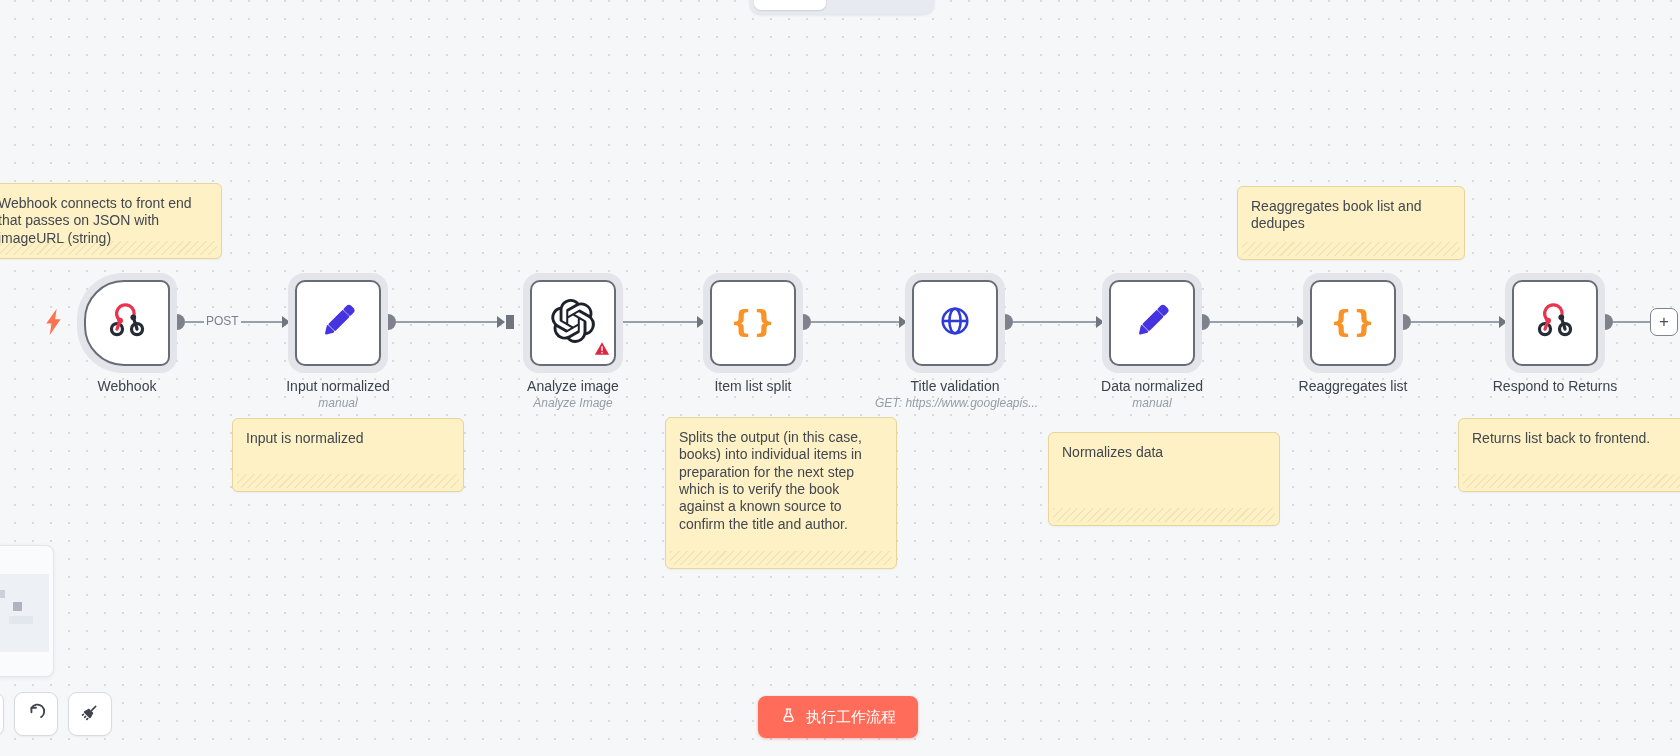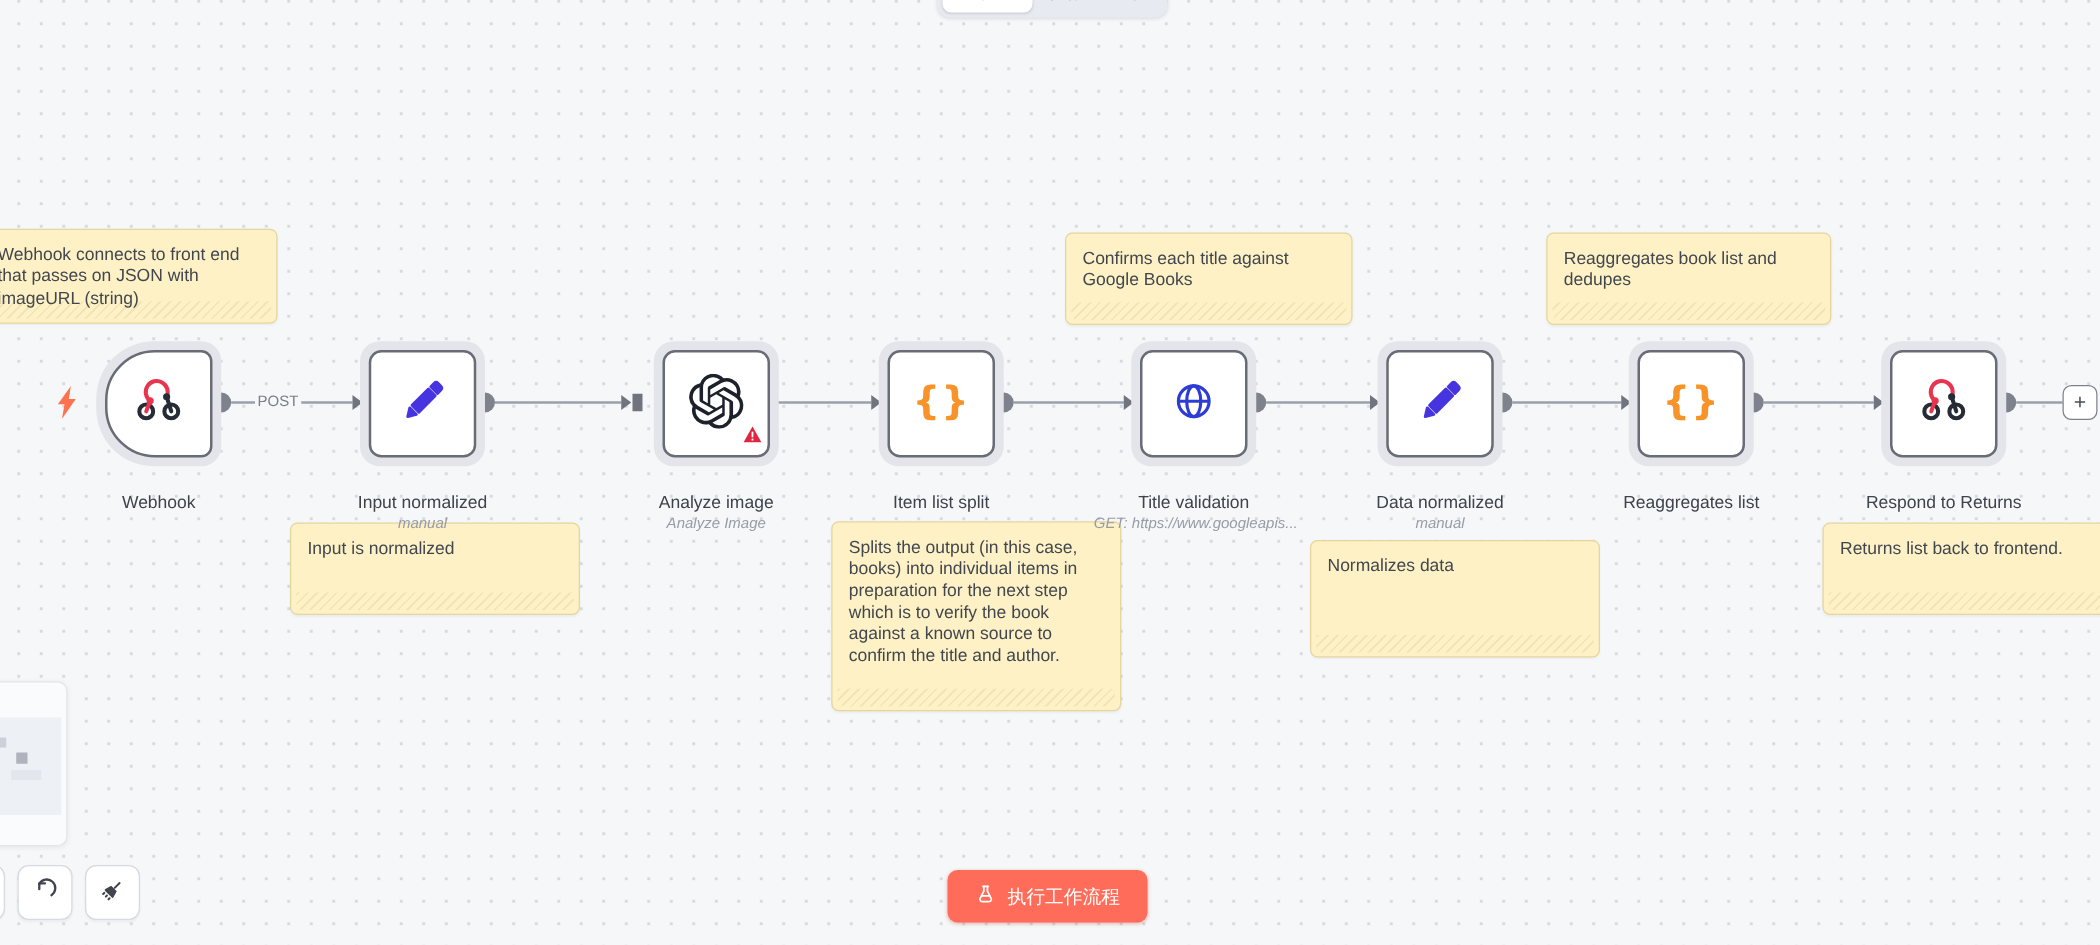--- a/index.html
+++ b/index.html
@@ -26,21 +26,21 @@
     background:repeating-linear-gradient(-45deg, rgba(150,125,40,.10) 0 1.5px, transparent 1.5px 5.5px);
     border-radius:0 0 5px 5px;pointer-events:none;}
 
   
   .node{position:absolute;top:273px;width:160px;text-align:center;}
   .ring{width:100px;height:100px;margin:0 auto;background:#e3e5ea;border-radius:16px;padding:7px;}
   .box{width:86px;height:86px;background:#ffffff;border:2px solid #676c76;border-radius:10px;
     display:flex;align-items:center;justify-content:center;position:relative;}
   .node.trigger .ring{border-radius:46px 16px 16px 46px;}
   .node.trigger .box{border-radius:40px 9px 9px 40px;}
-  .nlabel{margin-top:20px;font-size:14px;color:#3d424b;}
+  .nlabel{margin-top:5px;font-size:14px;color:#3d424b;}
   .nsub{margin-top:2px;font-size:12px;color:#969ca6;white-space:nowrap;font-style:italic;}
   .braces{font-weight:700;font-size:31px;letter-spacing:1px;color:#f79328;
     font-family:"DejaVu Sans",sans-serif;line-height:1;padding-bottom:4px;}
   .warn{position:absolute;right:4px;bottom:4px;}
 
   
   .conn{position:absolute;top:321px;height:2px;background:#9aa0aa;}
   .outport{position:absolute;top:314px;width:16px;height:16px;border-radius:50%;background:#7d828d;}
   .inport{position:absolute;top:315px;width:8px;height:14px;background:#6f747f;}
   .inarrow{position:absolute;top:316px;width:0;height:0;border-top:6px solid transparent;
@@ -73,21 +73,20 @@
 
 <div class="screen">
 
   <div class="tabbar">
     <div class="tab tab-editor active">编辑器</div>
     <div class="tab tab-exec">执行</div>
     <div class="tab tab-eval">评估</div>
   </div>
 
   <div class="note" style="left:-16px;top:183px;width:238px;height:76px">Webhook connects to front end that passes on JSON with imageURL (string)</div>
-  <div class="note" style="left:852px;top:186px;width:230px;height:74px">Confirms each title against Google Books</div>
   <div class="note" style="left:1237px;top:186px;width:228px;height:74px">Reaggregates book list and dedupes</div>
   <div class="note" style="left:232px;top:418px;width:232px;height:74px">Input is normalized</div>
   <div class="note" style="left:665px;top:417px;width:232px;height:152px">Splits the output (in this case, books) into individual items in preparation for the next step which is to verify the book against a known source to confirm the title and author.</div>
   <div class="note" style="left:1048px;top:432px;width:232px;height:94px">Normalizes data</div>
   <div class="note" style="left:1458px;top:418px;width:240px;height:74px">Returns list back to frontend.</div>
 
   <span class="bolt">
     <svg width="26" height="30" viewBox="0 0 20 26">
         <path d="M13.2 1.5 L4.2 14.2 h4.6 L7 24.5 L16.6 10.6 h-4.8 Z" fill="#ff7250"></path>
       </svg>

